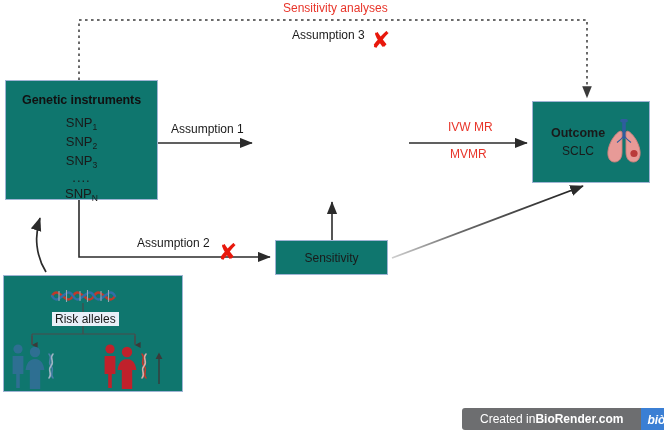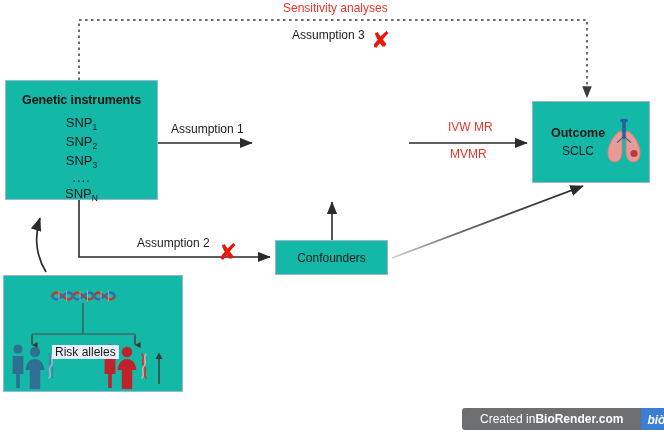--- a/index.html
+++ b/index.html
@@ -10,21 +10,21 @@
   #canvas {
     position: relative;
     width: 664px;
     height: 434px;
     background: #ffffff;
     font-family: "Liberation Sans", sans-serif;
     overflow: hidden;
   }
   .box {
     position: absolute;
-    background: #14b8a6;
+    background: #0f766e;
     border: 1px solid #9fb4d4;
     box-sizing: border-box;
     padding-left: 41px;
   }
   .box-inner {
     position: absolute;
     left: 0; right: 0;
     text-align: center;
   }
   .lbl {
@@ -212,21 +212,21 @@
                C26 44 23 40.5 23 34 Z" fill="#e79a97" stroke="#cf7f7c" stroke-width="0.9"></path>
 
       <path d="M20.8 18 C18.5 21 16 23 14 24.5" stroke="#2f5d9e" stroke-width="1.1" fill="none"></path>
       <path d="M21.2 18 C23.5 21 26 23 28 24.5" stroke="#2f5d9e" stroke-width="1.1" fill="none"></path>
 
       <circle cx="31" cy="35.5" r="3.6" fill="#ba3a3a"></circle>
     </svg>
   </div>
 
   <div class="box" id="box-confounders" style="left:275px; top:240px; width:113px; height:35px;">
-    <div class="box-inner" id="conf-text">Confounders</div>
+    <div class="box-inner" id="conf-text">Sensitivity</div>
   </div>
 
   <div class="box" id="box-illustration" style="left:3px; top:275px; width:180px; height:117px;">
 
     <svg style="position:absolute; left:0; top:0; width:180px; height:117px;" viewBox="0 0 180 117">
       <defs>
         <marker id="iarw" markerWidth="7" markerHeight="7" refX="3.2" refY="5.6" orient="auto" markerUnits="userSpaceOnUse">
           <path d="M0.2,0 L6.2,0 L3.2,5.8 z" fill="#3a3a3a"></path>
         </marker>
       </defs>
@@ -269,21 +269,21 @@
         <path d="M138 78 C142 82 136 86 140 90 C144 94 138 98 142 102" fill="none" stroke="#c0392b" stroke-width="1.6" stroke-linecap="round"></path>
         <path d="M142 78 C138 82 144 86 140 90 C136 94 142 98 138 102" fill="none" stroke="#d9a9a5" stroke-width="1.6" stroke-linecap="round"></path>
       </g>
 
       <g>
         <line x1="155" y1="108" x2="155" y2="80" stroke="#3a3a3a" stroke-width="1.4"></line>
         <path d="M151.6 83 L155 76.5 L158.4 83 z" fill="#3a3a3a"></path>
       </g>
     </svg>
 
-    <div class="lbl" style="left:48px; top:69px; font-size:12px; background:#e9eff8; padding:0 3px;">Risk alleles</div>
+    <div class="lbl" style="left:48px; top:36px; font-size:12px; background:#e9eff8; padding:0 3px;">Risk alleles</div>
   </div>
 
   <div class="lbl" style="left:171px; top:122px; font-size:12px;">Assumption 1</div>
 
   <div class="lbl" style="left:137px; top:236px; font-size:12px;">Assumption 2</div>
 
   <div class="lbl" style="left:292px; top:28px; font-size:12px;">Assumption 3</div>
 
   <div class="lbl lbl-red" style="left:283px; top:1px; font-size:12px;">Sensitivity analyses</div>
 

